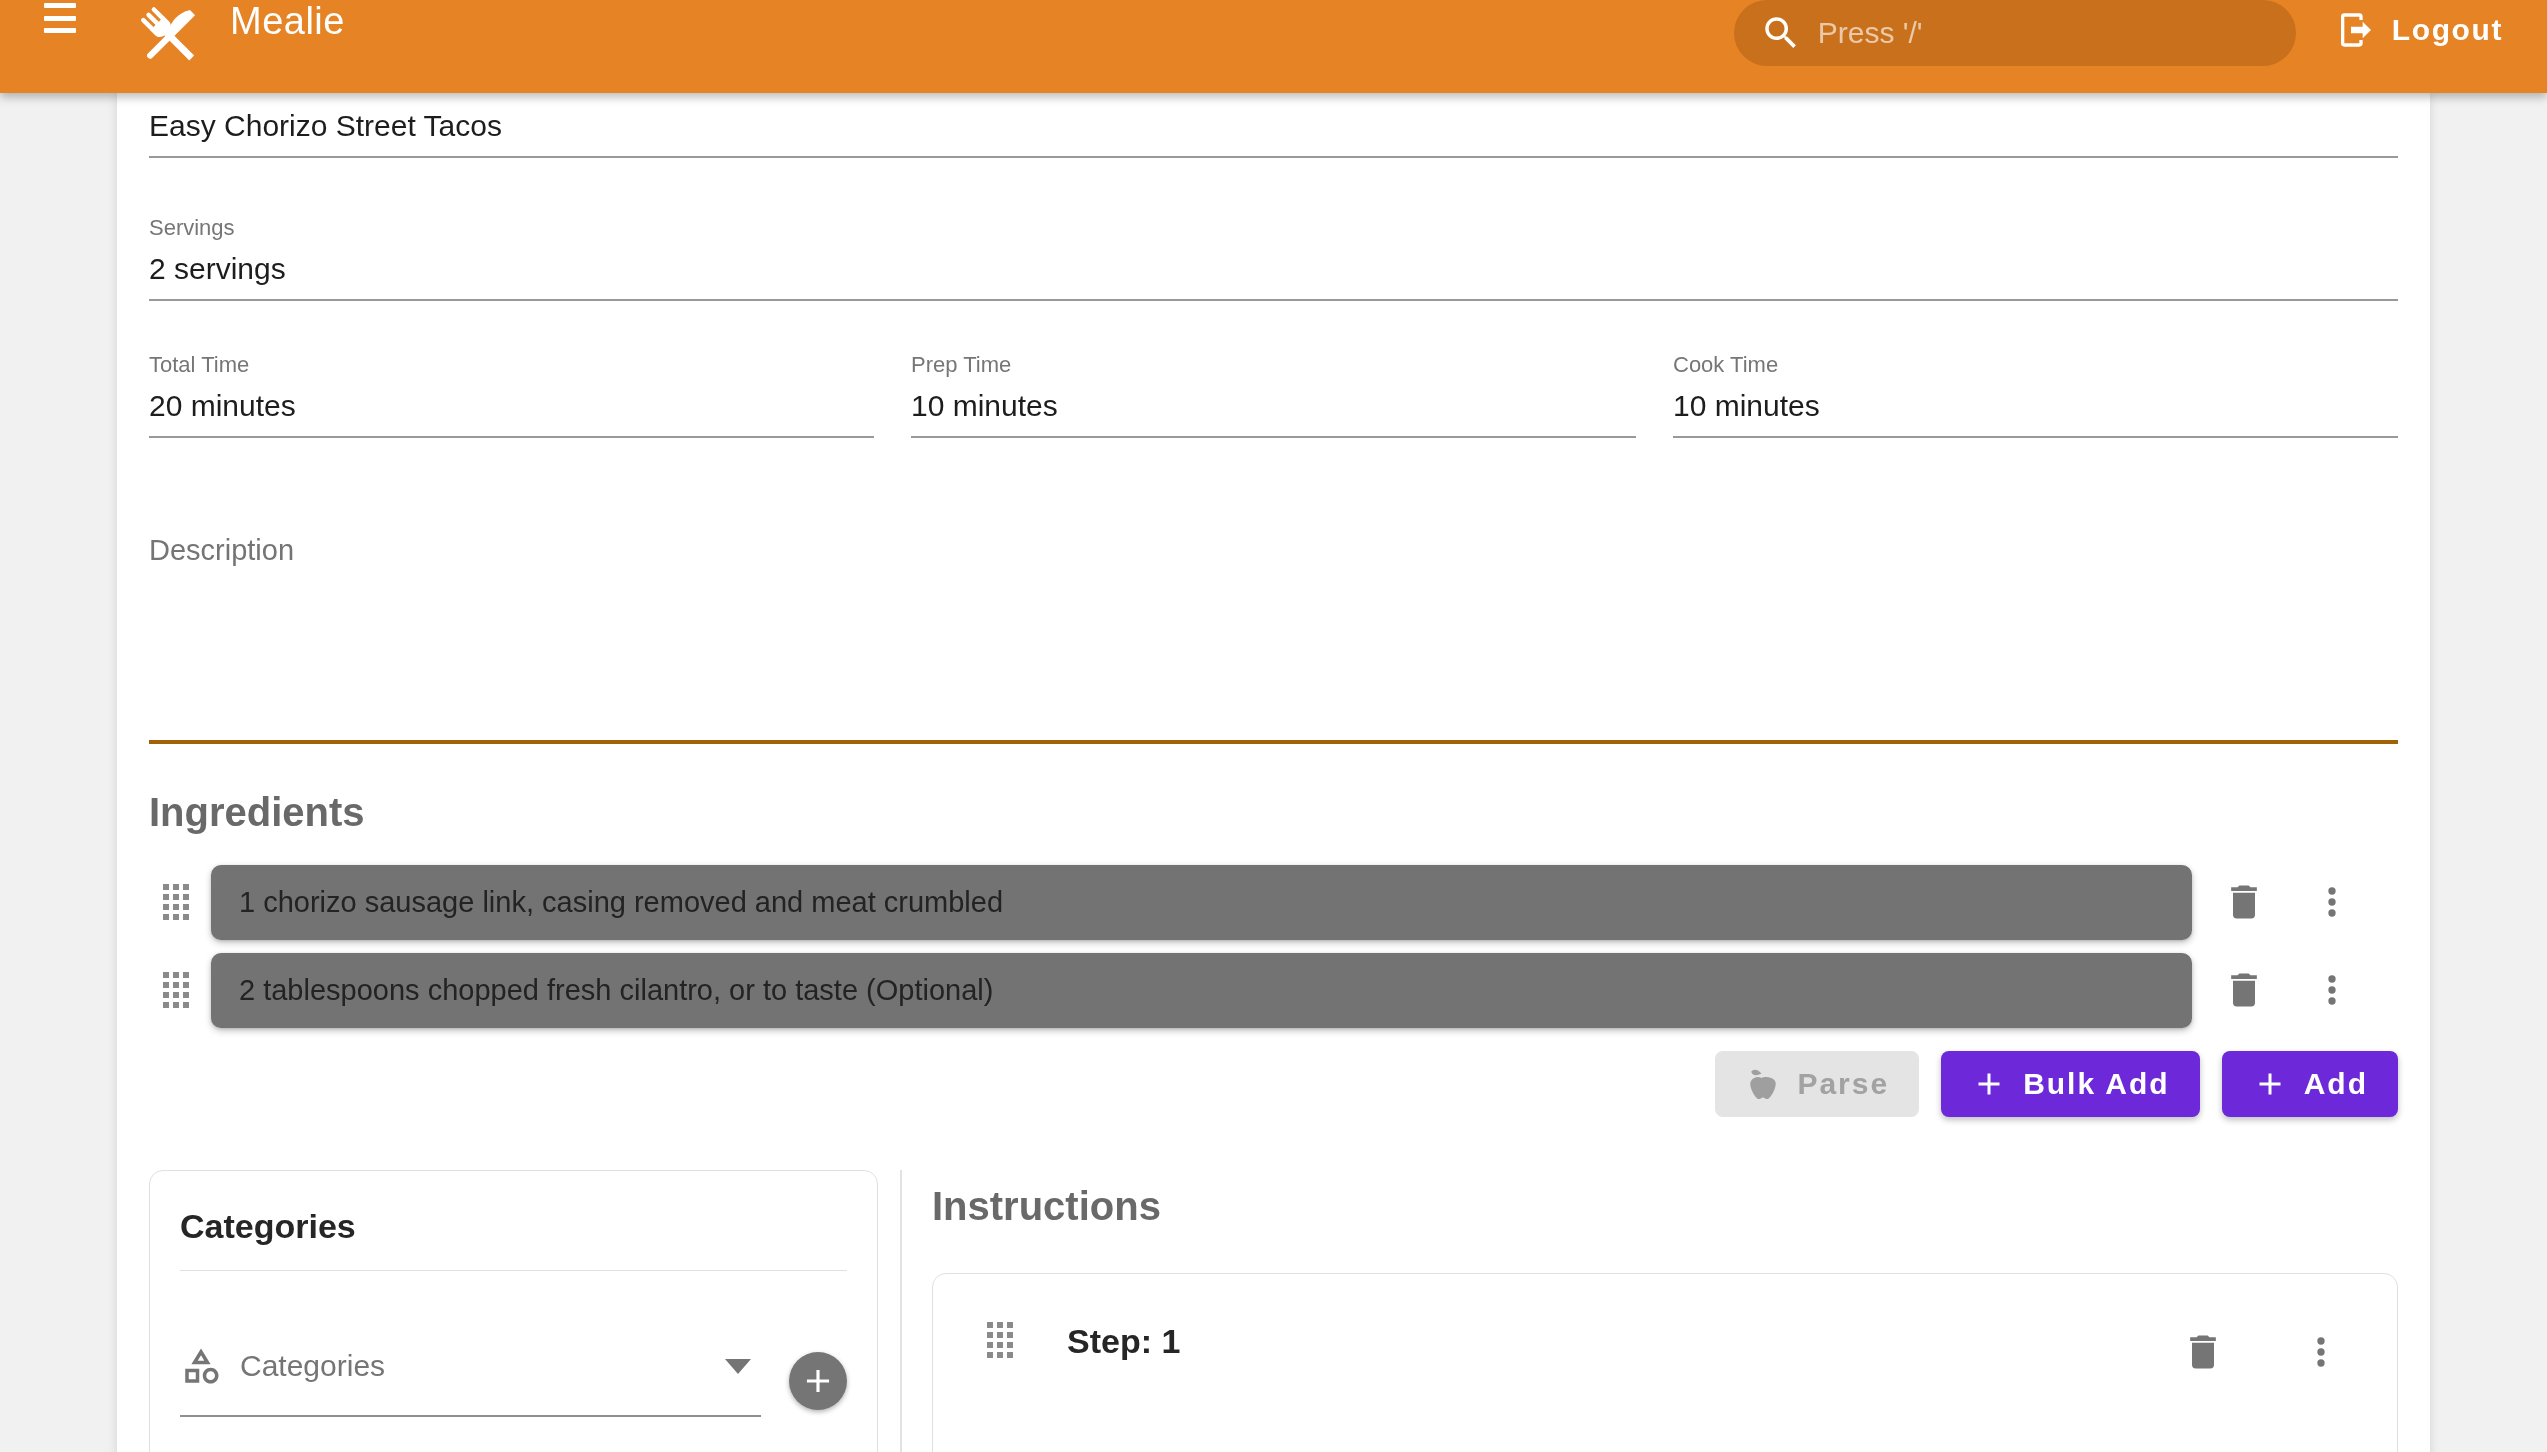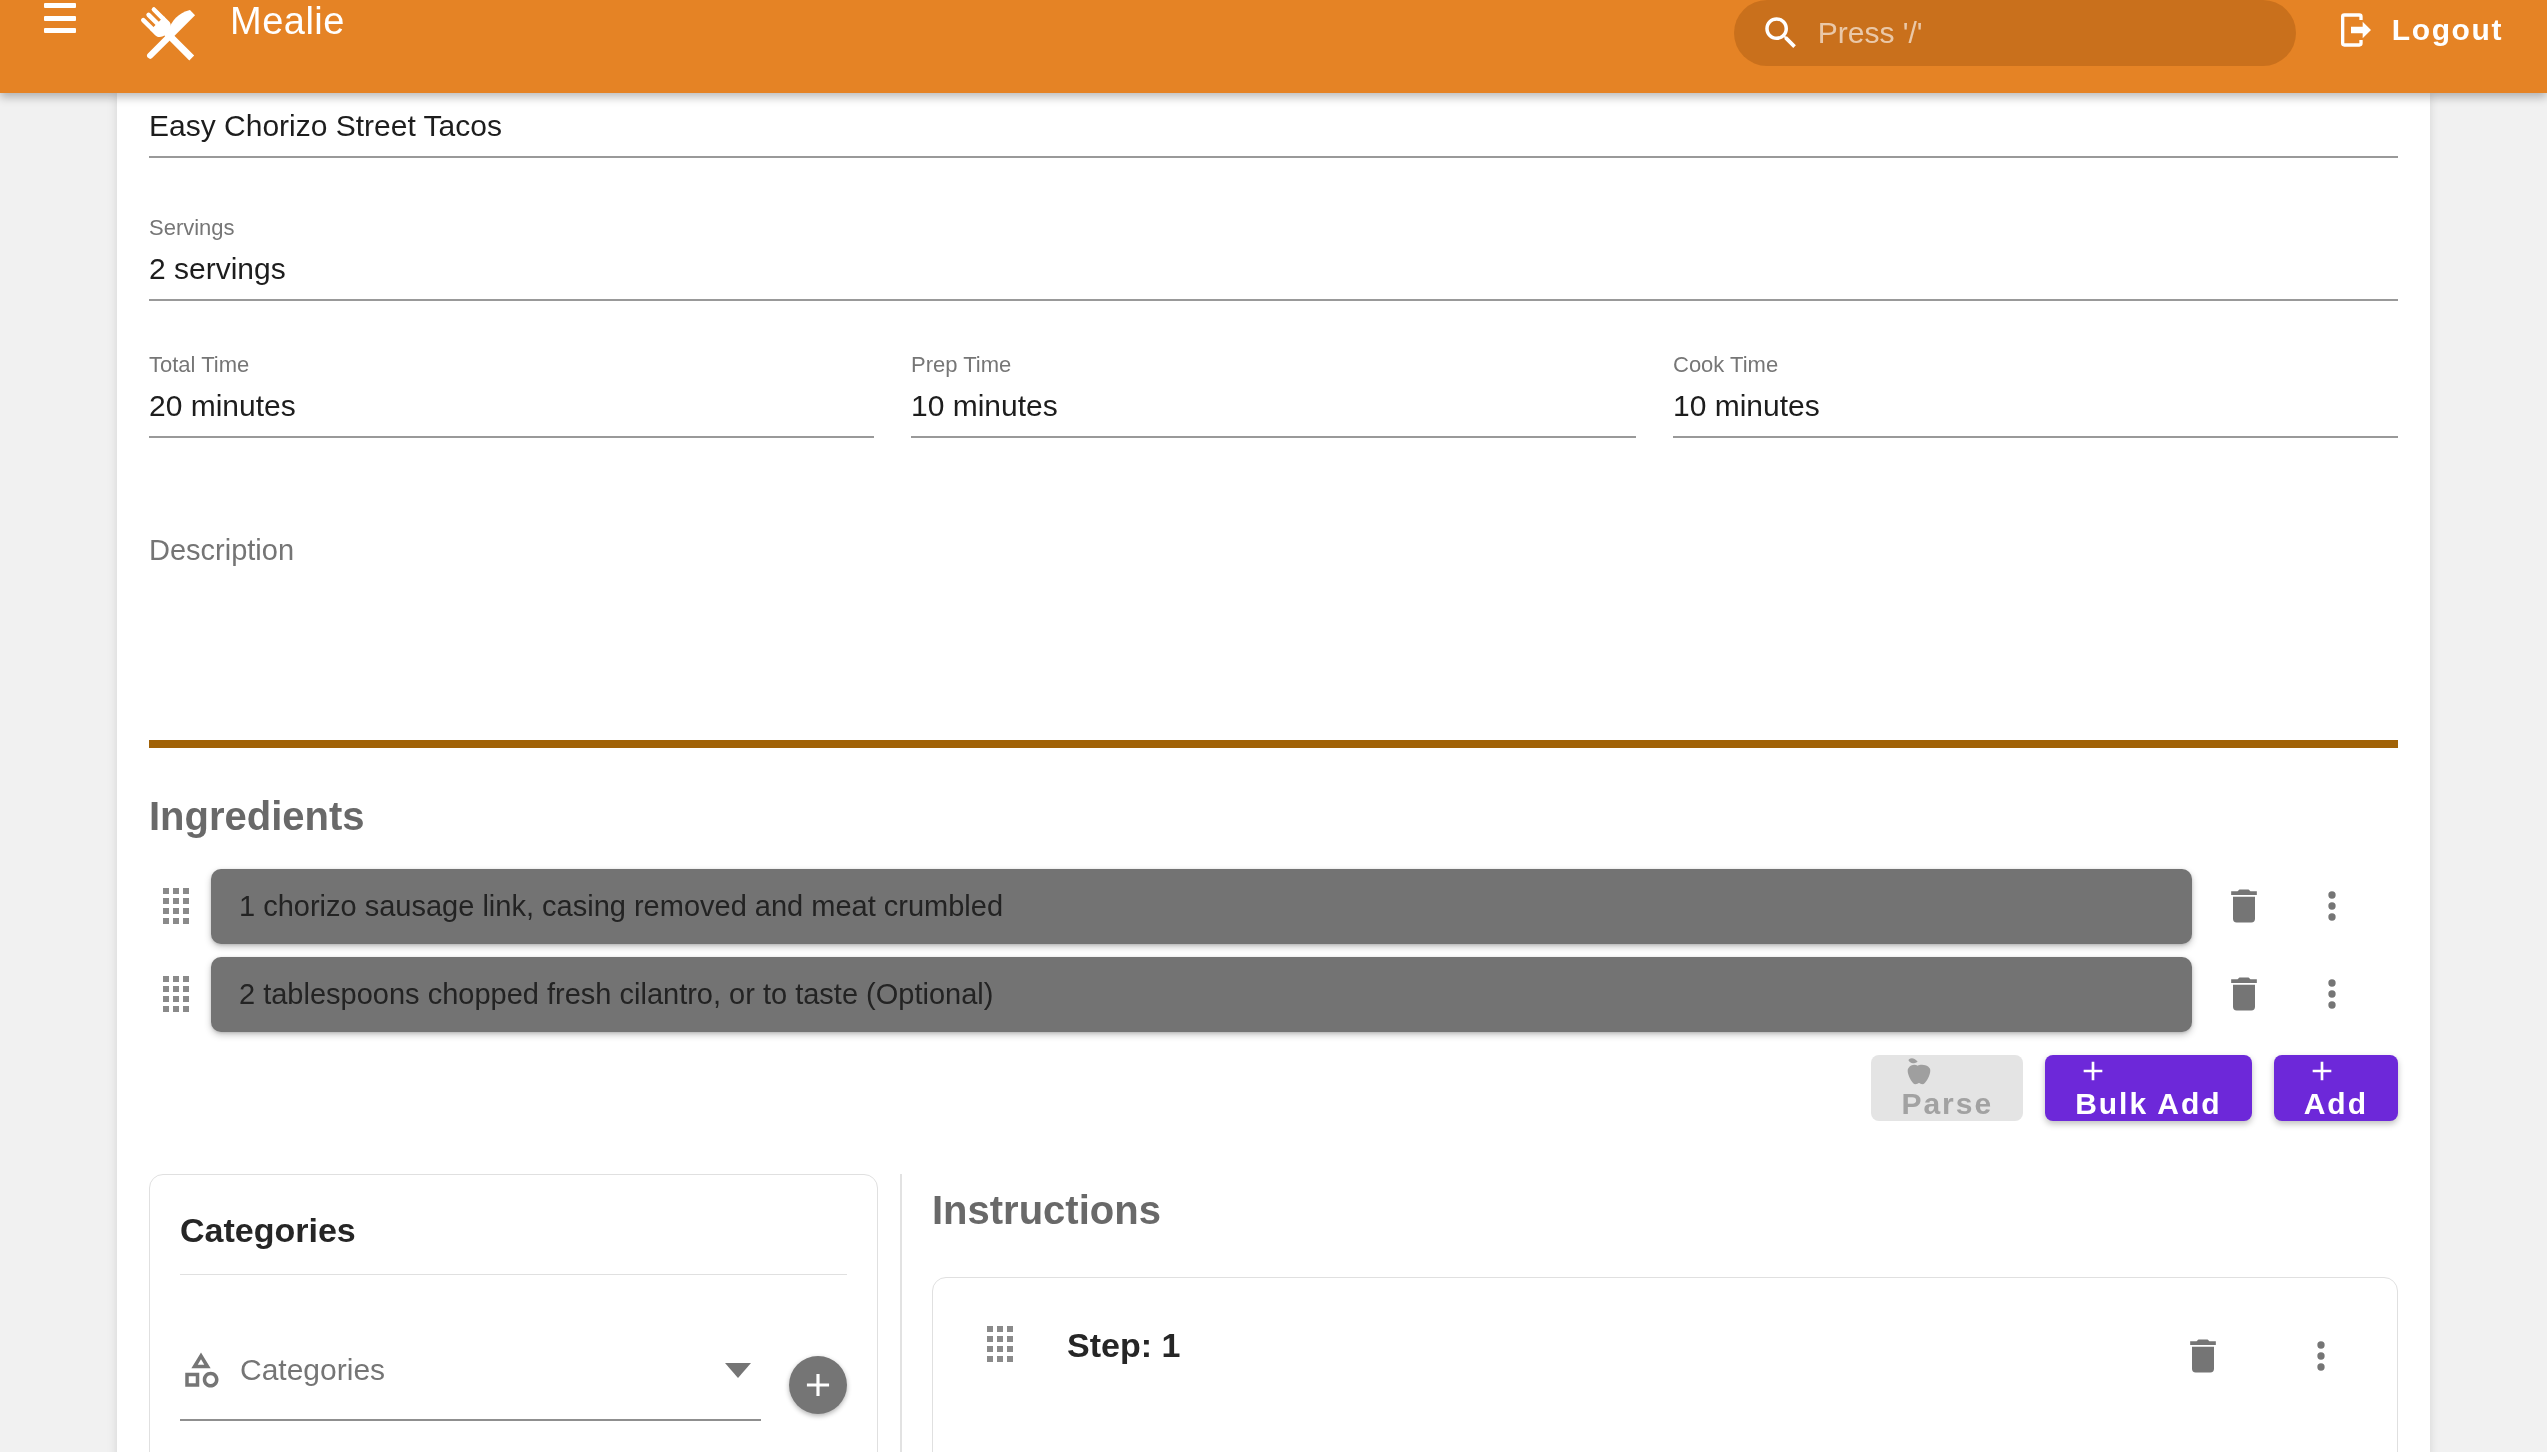--- a/index.html
+++ b/index.html
@@ -41,21 +41,21 @@
     background: #fff; box-shadow: 0 0 10px rgba(0,0,0,0.12);
     padding: 5px 32px 0 32px;
   }
 
   
   .field { border-bottom: 2px solid #999; padding-bottom: 12px; }
   .field .label { font-size: 22px; color: #767676; padding-top: 7px; }
   .field .value { font-size: 30px; color: #1d1d1d; margin-top: 10px; line-height: 36px; min-height: 36px; }
   .field-servings { margin-top: 50px; }
   .times-row { display: grid; grid-template-columns: 1fr 1fr 1fr; column-gap: 37px; margin-top: 44px; }
-  .desc-field { margin-top: 96px; border-bottom: 8px solid #a16207; padding-bottom: 10px; }
+  .desc-field { margin-top: 96px; border-bottom: 4px solid #a16207; padding-bottom: 10px; }
   .desc-field .label { font-size: 29px; color: #757575; }
   .desc-empty { height: 163px; }
 
   
   .section-heading { font-size: 40px; font-weight: 700; color: #696969; }
   .ingredients-heading { margin-top: 46px; }
   .ing-rows { margin-top: 28px; }
   .ing-row { display: flex; align-items: center; margin-bottom: 10px; height: 78px; }
   .drag-handle { width: 26px; height: 36px; display: grid; grid-template-columns: repeat(3, 6px); grid-template-rows: repeat(4, 6px); gap: 4px; cursor: grab; flex: none; margin-left: 14px; }
   .drag-handle i { background: #8a8a8a; width: 6px; height: 6px; }
@@ -65,22 +65,22 @@
     display: flex; align-items: center; padding: 0 28px; font-size: 29px; color: #232323;
   }
   .icon-btn { background: none; border: none; cursor: pointer; padding: 8px; display: flex; align-items: center; justify-content: center; }
   .icon-btn svg { width: 44px; height: 44px; }
   .ing-trash { margin-left: 22px; }
   .ing-kebab { margin-left: 28px; margin-right: 36px; }
 
   .ing-buttons { display: flex; justify-content: flex-end; align-items: center; gap: 22px; margin-top: 22px; }
   .btn {
     height: 66px; border-radius: 8px; border: none; cursor: pointer; font-family: inherit;
-    display: inline-flex; padding: 0 30px;
-    font-size: 30px; font-weight: 700; letter-spacing: 2px; flex-direction: column;
+    display: inline-flex; align-items: center; padding: 0 30px;
+    font-size: 30px; font-weight: 700; letter-spacing: 2px;
   }
   .btn svg { width: 36px; height: 36px; margin-right: 16px; }
   .btn-disabled { background: #e4e4e4; color: #a2a2a2; cursor: default; }
   .btn-green { background: #6d28d9; color: #fff; box-shadow: 0 3px 6px rgba(0,0,0,0.25); }
 
   
   .bottom-row { display: flex; margin-top: 53px; align-items: stretch; }
   .left-col { width: 751px; flex: none; }
   .v-divider { width: 2px; background: #e2e2e2; flex: none; }
   .right-col { flex: 1; padding-left: 30px; }

